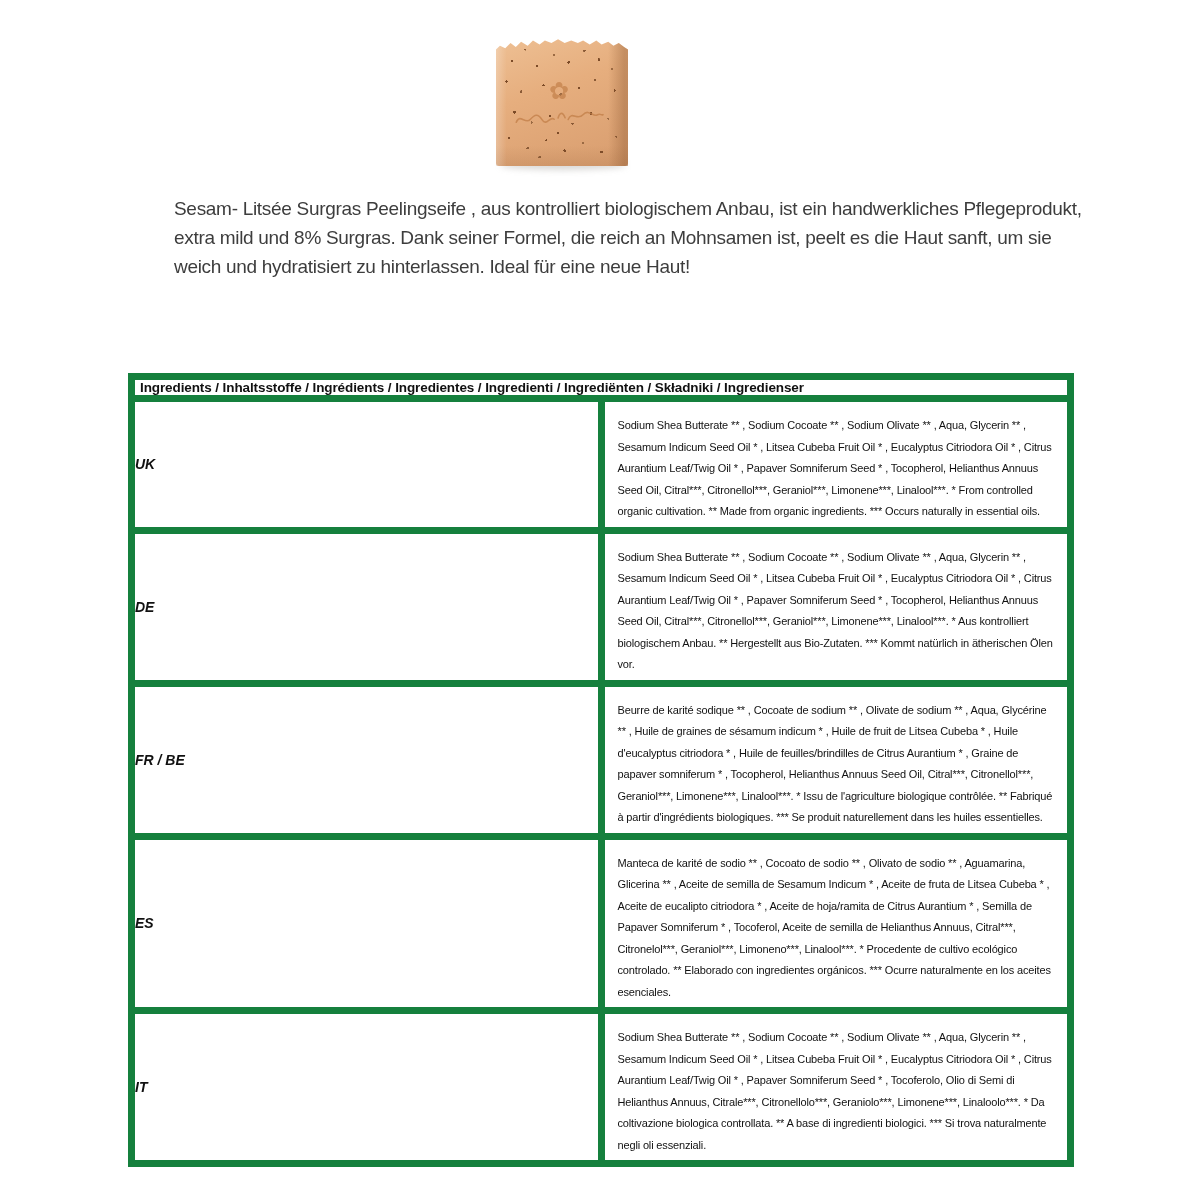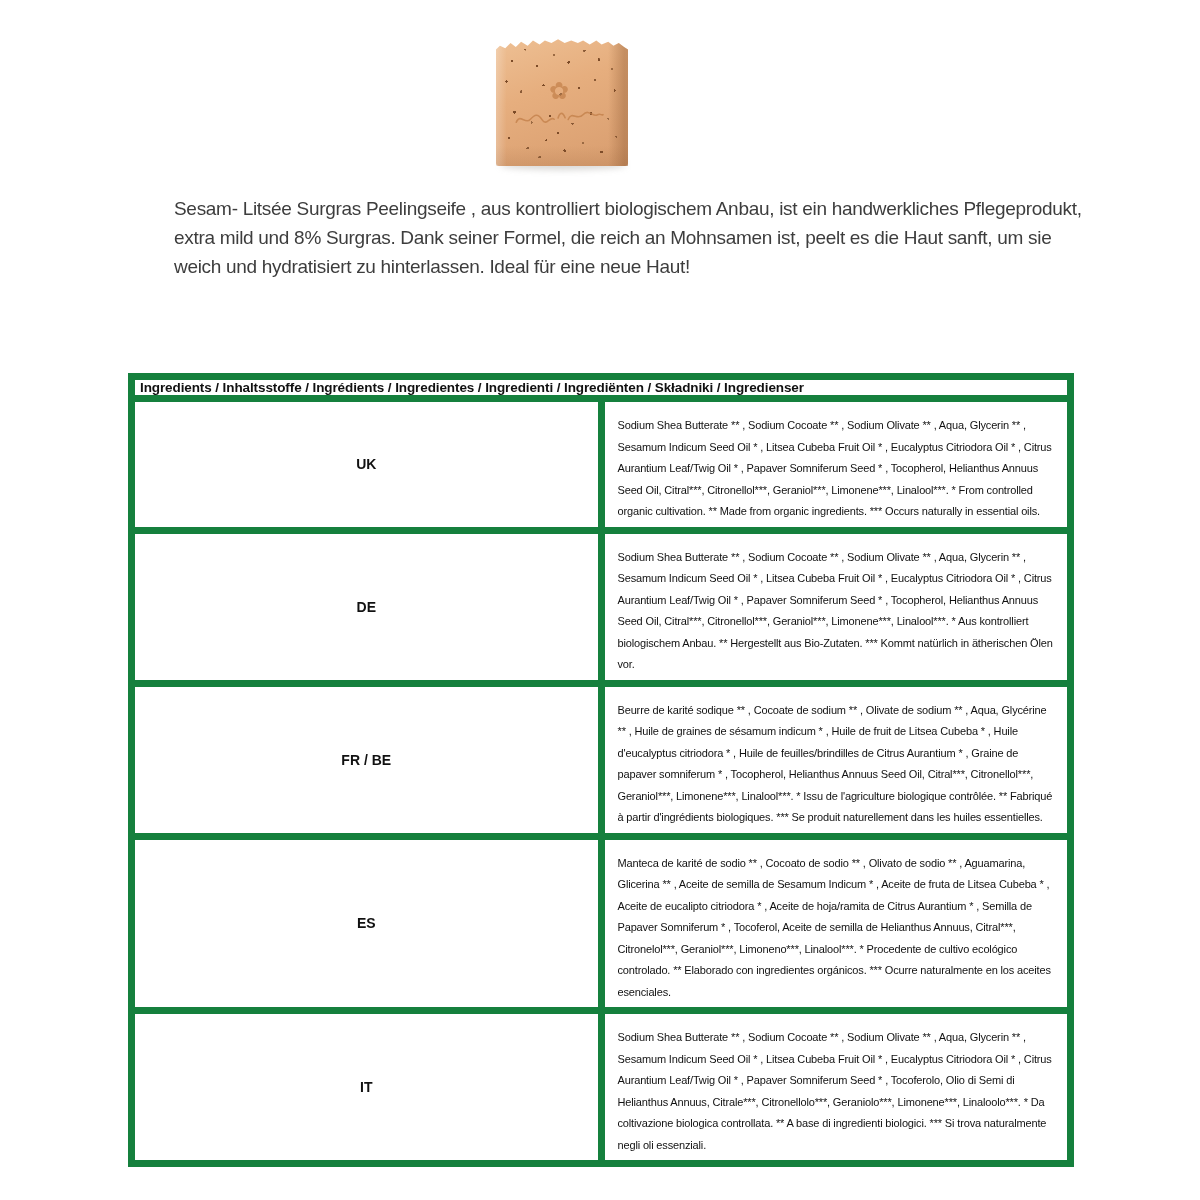--- a/index.html
+++ b/index.html
@@ -88,22 +88,22 @@
     border: 1.5px solid #000; border-bottom: 3px solid #000;
     color: #111;
   }
   table.ingredients th, table.ingredients td { border: 7px solid #15803d; }
   th.tbl-header {
     height: 19px; text-align: left; vertical-align: middle;
     font-size: 13.5px; font-weight: bold; padding: 0 0 0 5px;
     letter-spacing: -0.1px; white-space: nowrap; overflow: hidden;
   }
   td.lang {
-    width: 62px; text-align: center; vertical-align: middle;
-    font-size: 14px; font-weight: bold;
+    width: 62px; vertical-align: middle;
+    font-size: 14px; font-weight: bold; font-style: italic;
   }
   td.ing {
     vertical-align: top; padding: 13px 12px 4px 13px;
     font-size: 11px; line-height: 21.5px; letter-spacing: -0.15px;
   }
   tbody tr:nth-child(1) { height: 100px; }
   tbody tr:nth-child(2) { height: 98px;  }
   tbody tr:nth-child(3) { height: 105px; }
   tbody tr:nth-child(4) { height: 103px; }
   tbody tr:nth-child(5) { height: 102px; }

